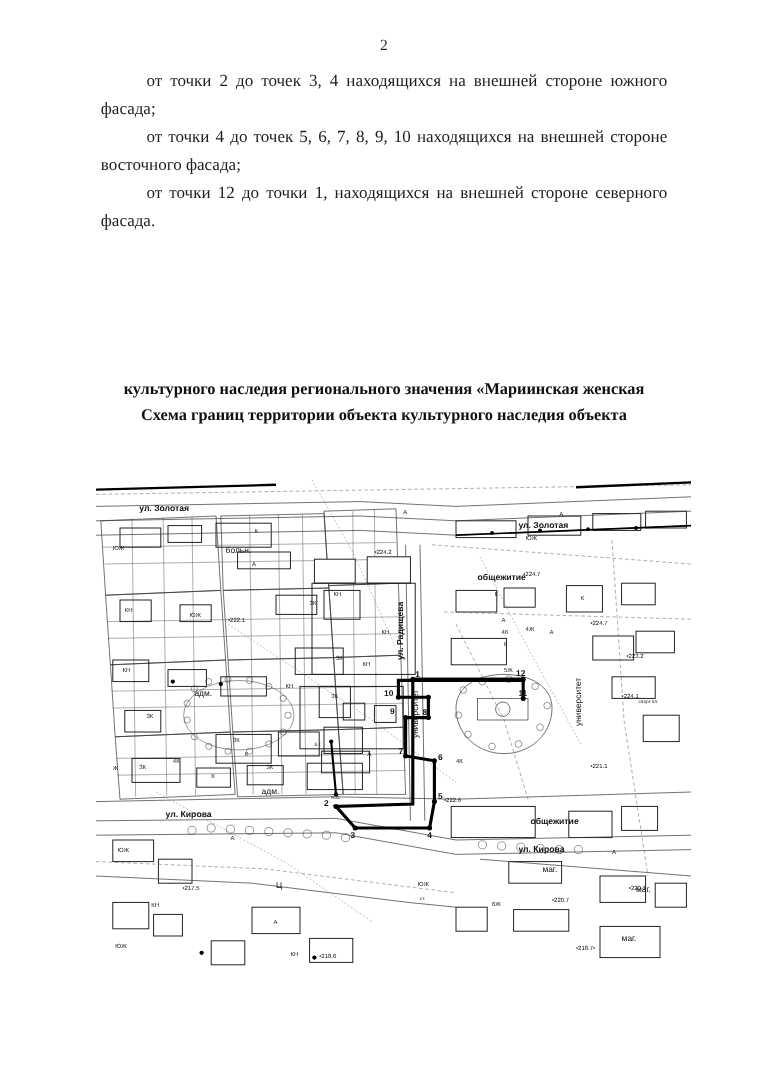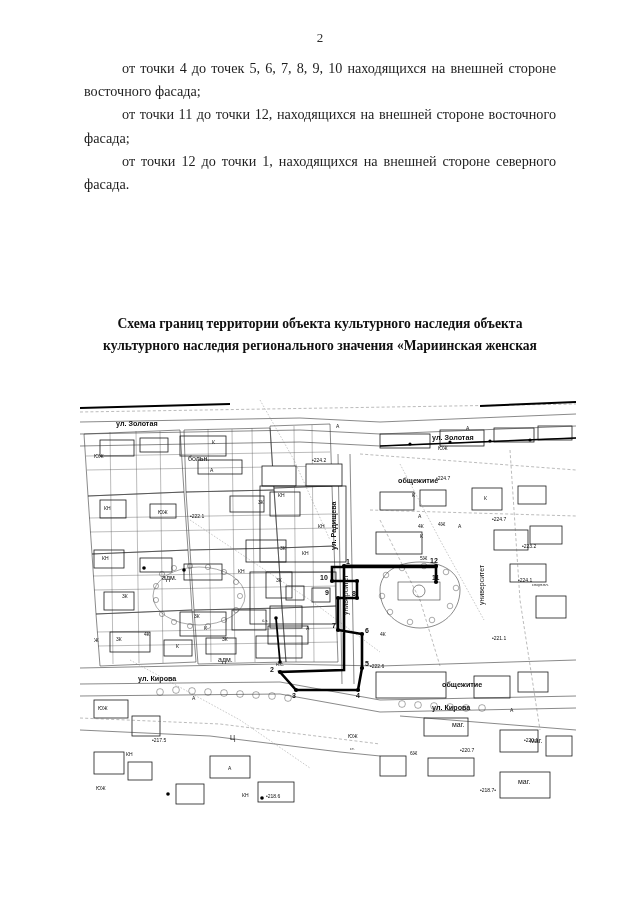--- a/index.html
+++ b/index.html
@@ -60,28 +60,28 @@
   .tree{fill:none;stroke:#444;stroke-width:.45;}
 </style>
 </head>
 <body>
 
 <div class="page">
 
   <div class="page-number">2</div>
 
   <div class="body-text">
+    <p>от точки 2 до точек 3, 4 находящихся на внешней стороне южного фасада;</p>
     <p>от точки 4 до точек 5, 6, 7, 8, 9, 10 находящихся на внешней стороне восточного фасада;</p>
-    <p>от точки 11 до точки 12, находящихся на внешней стороне восточного фасада;</p>
     <p>от точки 12 до точки 1, находящихся на внешней стороне северного фасада.</p>
   </div>
 
   <div class="heading">
+    <p>культурного наследия регионального значения «Мариинская женская</p>
     <p>Схема границ территории объекта культурного наследия объекта</p>
-    <p>культурного наследия регионального значения «Мариинская женская</p>
   </div>
 
   <div class="map-wrap">
     <svg width="496" height="408" viewBox="0 0 496 408" xmlns="http://www.w3.org/2000/svg">
 
       <g class="thin">
 
         <path d="M4 34 L100 30 L104 92 L8 96 Z"></path>
         <path d="M8 96 L104 92 L108 150 L12 154 Z"></path>
         <path d="M12 154 L108 150 L112 210 L16 214 Z"></path>

